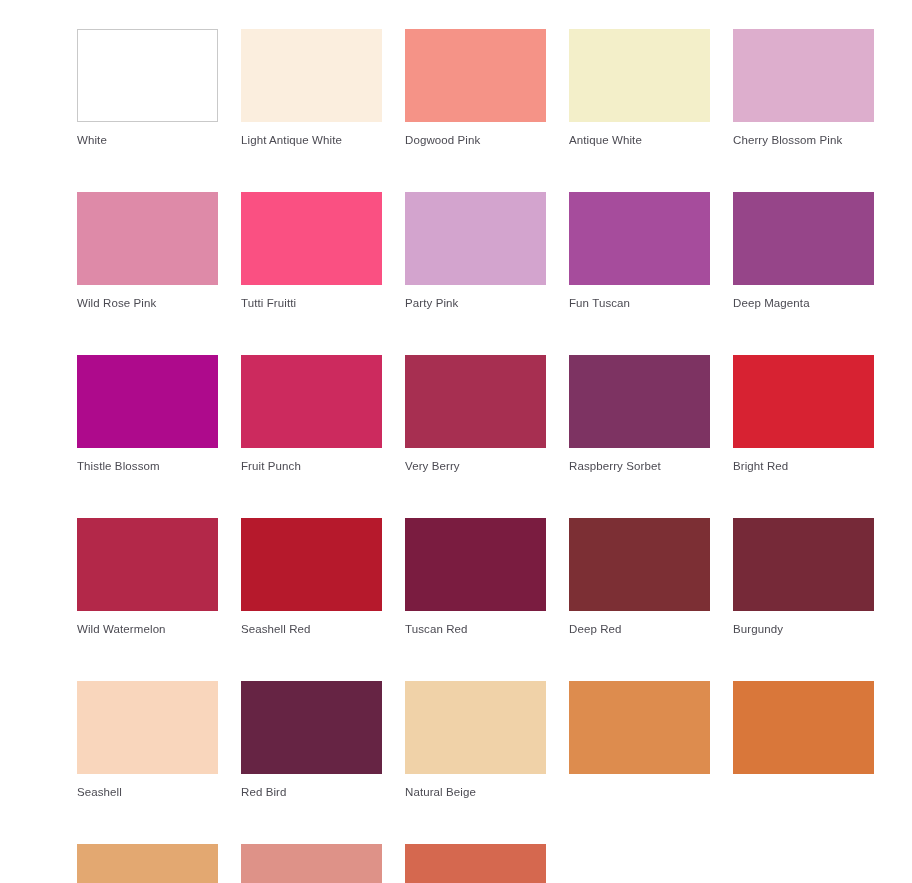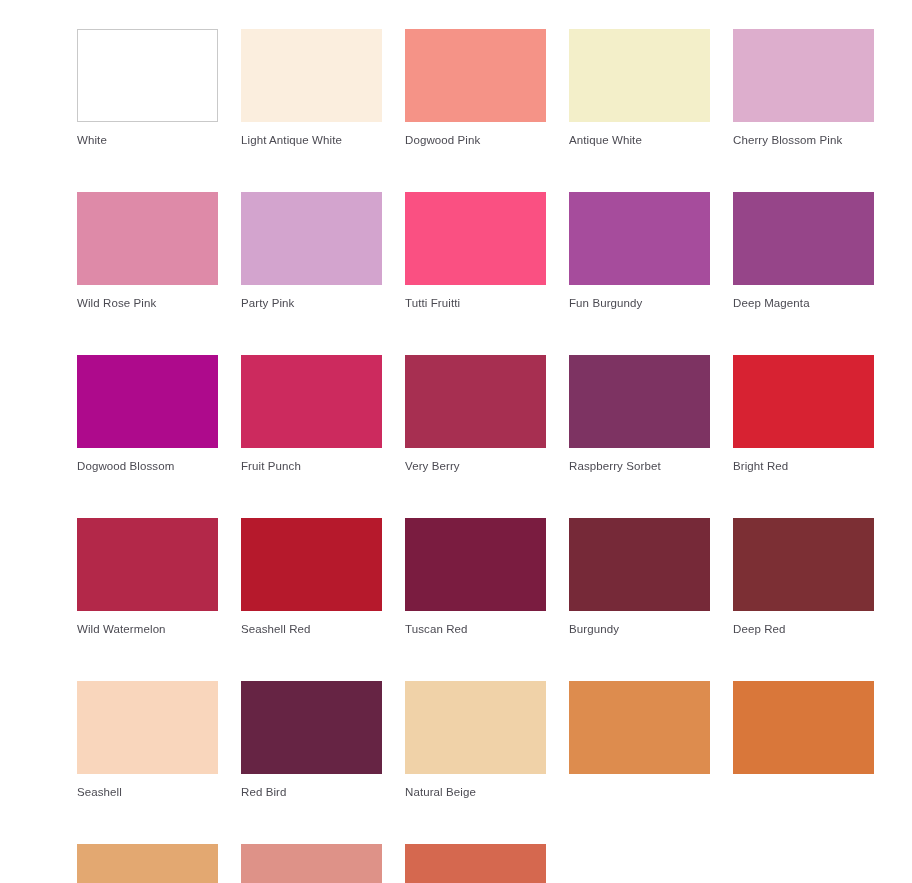--- a/index.html
+++ b/index.html
@@ -74,38 +74,38 @@
       </div>
       <div class="swatch-cell">
         <div class="swatch-chip" style="background-color: rgb(221, 174, 205);"></div>
         <div class="swatch-label">Cherry Blossom Pink</div>
       </div>
       <div class="swatch-cell">
         <div class="swatch-chip" style="background-color: rgb(222, 138, 168);"></div>
         <div class="swatch-label">Wild Rose Pink</div>
       </div>
       <div class="swatch-cell">
+        <div class="swatch-chip" style="background-color: rgb(250, 80, 130);"></div>
+        <div class="swatch-label">Tutti Fruitti</div>
+      </div>
+      <div class="swatch-cell">
         <div class="swatch-chip" style="background-color: rgb(211, 164, 206);"></div>
         <div class="swatch-label">Party Pink</div>
       </div>
       <div class="swatch-cell">
-        <div class="swatch-chip" style="background-color: rgb(250, 80, 130);"></div>
-        <div class="swatch-label">Tutti Fruitti</div>
-      </div>
-      <div class="swatch-cell">
         <div class="swatch-chip" style="background-color: rgb(166, 76, 156);"></div>
-        <div class="swatch-label">Fun Burgundy</div>
+        <div class="swatch-label">Fun Tuscan</div>
       </div>
       <div class="swatch-cell">
         <div class="swatch-chip" style="background-color: rgb(150, 69, 137);"></div>
         <div class="swatch-label">Deep Magenta</div>
       </div>
       <div class="swatch-cell">
         <div class="swatch-chip" style="background-color: rgb(174, 10, 140);"></div>
-        <div class="swatch-label">Dogwood Blossom</div>
+        <div class="swatch-label">Thistle Blossom</div>
       </div>
       <div class="swatch-cell">
         <div class="swatch-chip" style="background-color: rgb(204, 42, 94);"></div>
         <div class="swatch-label">Fruit Punch</div>
       </div>
       <div class="swatch-cell">
         <div class="swatch-chip" style="background-color: rgb(167, 47, 81);"></div>
         <div class="swatch-label">Very Berry</div>
       </div>
       <div class="swatch-cell">
@@ -122,26 +122,26 @@
       </div>
       <div class="swatch-cell">
         <div class="swatch-chip" style="background-color: rgb(182, 25, 44);"></div>
         <div class="swatch-label">Seashell Red</div>
       </div>
       <div class="swatch-cell">
         <div class="swatch-chip" style="background-color: rgb(122, 28, 64);"></div>
         <div class="swatch-label">Tuscan Red</div>
       </div>
       <div class="swatch-cell">
+        <div class="swatch-chip" style="background-color: rgb(124, 47, 52);"></div>
+        <div class="swatch-label">Deep Red</div>
+      </div>
+      <div class="swatch-cell">
         <div class="swatch-chip" style="background-color: rgb(118, 41, 56);"></div>
         <div class="swatch-label">Burgundy</div>
-      </div>
-      <div class="swatch-cell">
-        <div class="swatch-chip" style="background-color: rgb(124, 47, 52);"></div>
-        <div class="swatch-label">Deep Red</div>
       </div>
       <div class="swatch-cell">
         <div class="swatch-chip" style="background-color: rgb(249, 214, 188);"></div>
         <div class="swatch-label">Seashell</div>
       </div>
       <div class="swatch-cell">
         <div class="swatch-chip" style="background-color: rgb(102, 36, 68);"></div>
         <div class="swatch-label">Red Bird</div>
       </div>
       <div class="swatch-cell">

